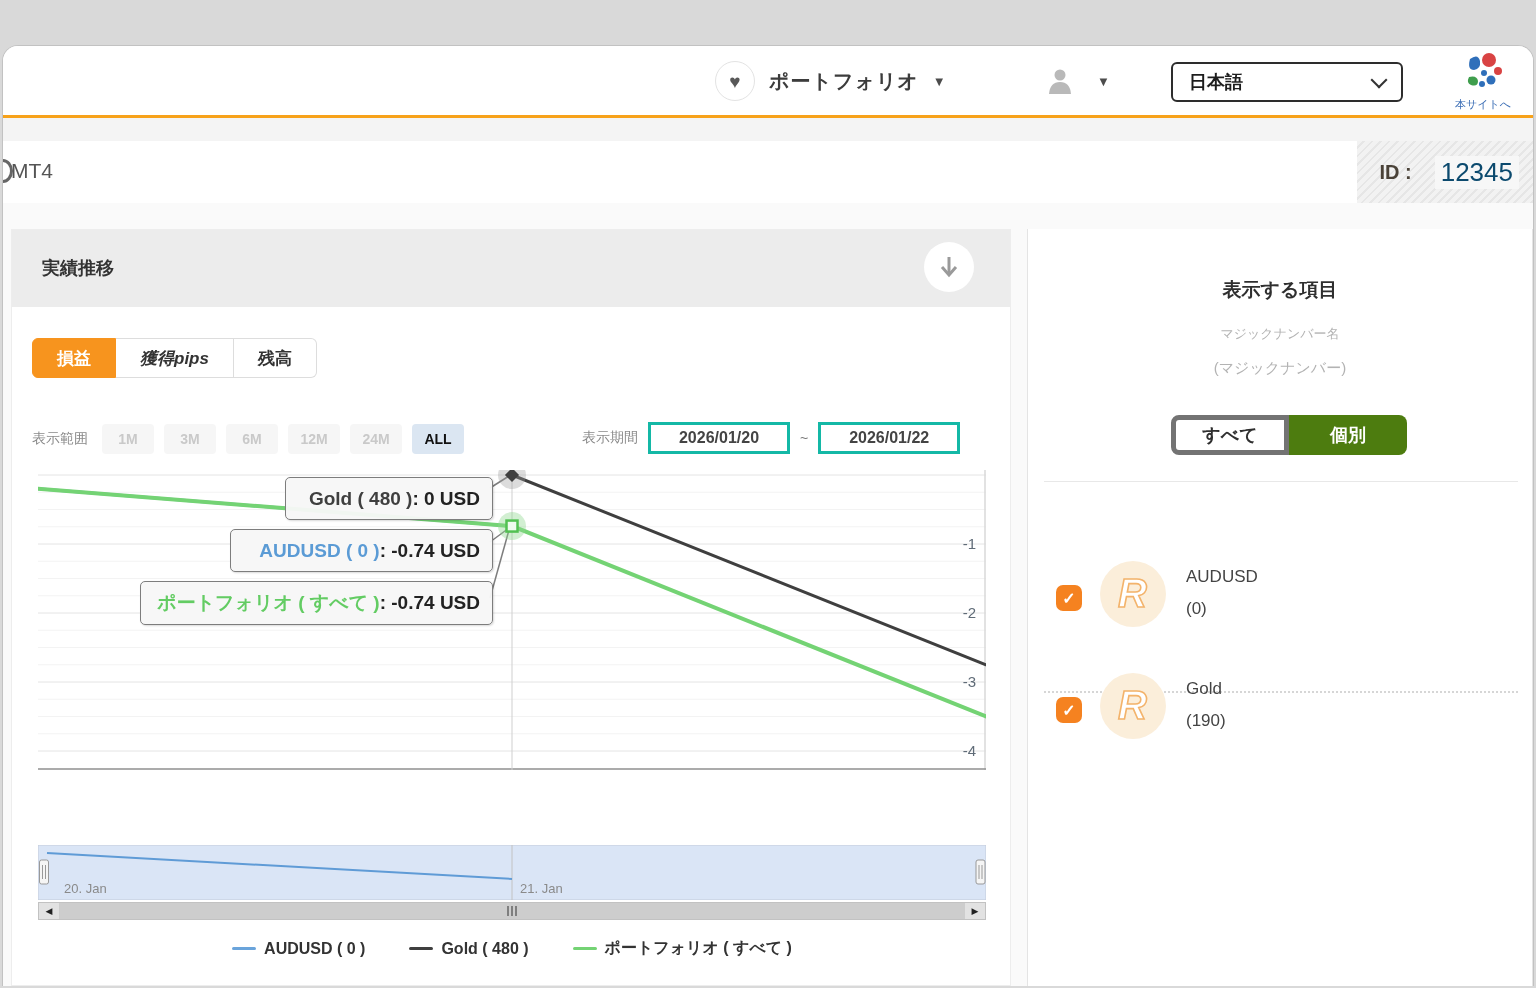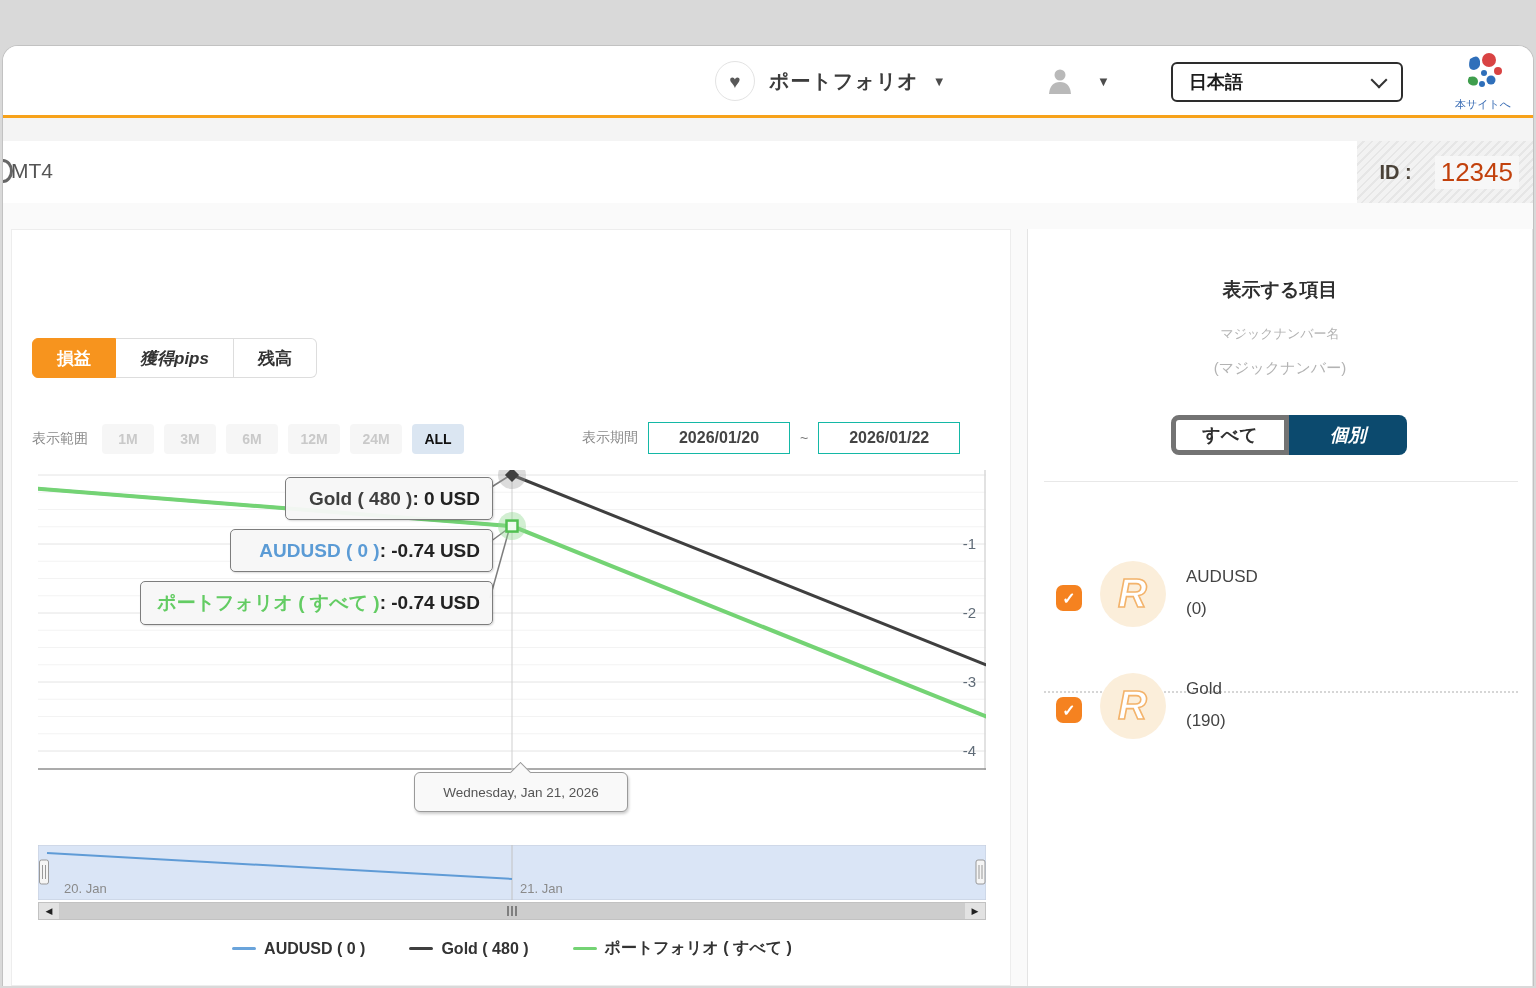--- a/index.html
+++ b/index.html
@@ -18,41 +18,41 @@
   .chev{width:10px;height:10px;border-right:2.5px solid #333;border-bottom:2.5px solid #333;transform:rotate(45deg);margin-top:-5px;}
   .site-logo{position:absolute;left:1448px;top:5px;width:64px;text-align:center;}
   .site-logo-label{font-size:11px;color:#3a6db5;margin-top:0px;white-space:nowrap;}
   
   .substrip{position:absolute;left:0;top:72px;width:100%;height:23px;background:#f4f4f4;}
   .crumbbar{position:absolute;left:0;top:95px;width:100%;height:62px;background:#ffffff;}
   .crumb-title{position:absolute;left:8px;top:18px;font-size:21px;color:#555;}
   .crumb-cut{position:absolute;left:-10px;top:18px;width:20px;height:24px;border:3px solid #666;border-radius:50%;box-sizing:border-box;background:#fff;}
   .idbox{position:absolute;right:0;top:0;width:176px;height:62px;background:repeating-linear-gradient(135deg,#f2f2f2 0 4px,#e6e6e6 4px 6px);display:flex;align-items:center;justify-content:flex-end;padding-right:14px;box-sizing:border-box;gap:23px;}
   .id-label{font-size:20px;font-weight:bold;color:#4a4238;}
-  .id-value{font-size:26px;color:#c2410c;background:#f7f7f7;padding:1px 6px;}
+  .id-value{font-size:26px;color:#0c4a6e;background:#f7f7f7;padding:1px 6px;}
   
   .card-left{position:absolute;left:8px;top:183px;width:1000px;height:757px;background:#fff;border:1px solid #ededed;box-sizing:border-box;}
   .card-right{position:absolute;left:1024px;top:183px;width:506px;height:757px;background:#fff;border-left:1px solid #e4e4e4;border-right:1px solid #e4e4e4;box-sizing:border-box;}
   .panel-head{position:absolute;left:0;top:0;width:100%;height:77px;background:#ececec;}
   .panel-title{position:absolute;left:30px;top:26px;font-size:18px;font-weight:bold;color:#333;}
   .dl-btn{position:absolute;left:912px;top:12px;width:50px;height:50px;border-radius:50%;background:#fff;display:flex;align-items:center;justify-content:center;}
   
   .tabs{position:absolute;left:20px;top:108px;display:flex;}
   .tab{height:40px;display:flex;align-items:center;justify-content:center;font-size:17px;font-weight:bold;box-sizing:border-box;background:#fff;border:1px solid #ddd;color:#333;padding:0 24px;}
   .tab.active{background:#f7941e;color:#fff;border-color:#f7941e;border-radius:6px 0 0 6px;}
   .tab.last{border-radius:0 6px 6px 0;border-left:none;}
   .tab.mid{border-left:none;font-style:italic;}
   
   .range-row{position:absolute;left:20px;top:194px;display:flex;align-items:center;gap:10px;}
   .range-label{font-size:14px;color:#8a8a8a;margin-right:4px;}
   .rbtn{height:30px;min-width:40px;padding:0 6px;border-radius:4px;background:#f6f6f6;color:#c9c9c9;font-size:14px;font-weight:bold;display:flex;align-items:center;justify-content:center;}
   .rbtn.active{background:#dbe6f2;color:#111;}
   .period-row{position:absolute;left:570px;top:192px;display:flex;align-items:center;gap:10px;}
   .period-label{font-size:14px;color:#8a8a8a;}
-  .pinput{width:142px;height:32px;border:1px solid #14b8a6;background:#fff;font-size:16px;font-weight:bold;color:#444;text-align:center;font-family:"Liberation Sans",sans-serif;box-sizing:border-box;}
+  .pinput{width:142px;height:32px;border:3px solid #14b8a6;background:#fff;font-size:16px;font-weight:bold;color:#444;text-align:center;font-family:"Liberation Sans",sans-serif;box-sizing:border-box;}
   .tilde{font-size:14px;color:#777;}
   
   .chart-wrap{position:absolute;left:26px;top:240px;width:948px;height:300px;}
   .tooltip-box{position:absolute;background:rgba(247,247,247,.96);border:1px solid #7d7d7d;border-radius:5px;box-shadow:1px 1px 2px rgba(0,0,0,.15);display:flex;align-items:center;justify-content:flex-end;padding:0 12px;box-sizing:border-box;font-size:19px;font-weight:bold;color:#222;white-space:nowrap;z-index:5;}
   .xaxis-labels{position:absolute;left:26px;top:548px;width:948px;font-size:13.5px;color:#666;}
   .date-tip{position:absolute;left:376px;top:302px;width:212px;height:38px;background:#f9f9f9;border:1px solid #9a9a9a;border-radius:6px;box-shadow:1px 2px 3px rgba(0,0,0,.2);display:flex;align-items:center;justify-content:center;font-size:13.5px;color:#555;z-index:6;}
   .date-tip:before{content:"";position:absolute;top:-8px;left:98px;width:14px;height:14px;background:#f9f9f9;border-left:1px solid #9a9a9a;border-top:1px solid #9a9a9a;transform:rotate(45deg);}
   .nav-wrap{position:absolute;left:26px;top:615px;width:948px;height:55px;}
   .scrollbar{position:absolute;left:26px;top:672px;width:948px;height:18px;background:#cdcdcd;border:1px solid #c2c2c2;box-sizing:border-box;}
   .sb-arrow{position:absolute;top:0;width:20px;height:16px;background:#e2e2e2;display:flex;align-items:center;justify-content:center;font-size:9px;color:#222;}
@@ -61,21 +61,21 @@
   .legend-row{position:absolute;left:0;top:708px;width:1000px;display:flex;justify-content:center;gap:44px;align-items:center;}
   .legend-item{display:flex;align-items:center;gap:8px;font-size:16px;font-weight:bold;color:#333;}
   .legend-dash{width:24px;height:3px;border-radius:2px;display:block;}
   
   .sb-title{position:absolute;left:0;top:48px;width:100%;text-align:center;font-size:19px;font-weight:bold;color:#2f2f2f;}
   .sb-sub1{position:absolute;left:0;top:96px;width:100%;text-align:center;font-size:13px;color:#b3b3b3;}
   .sb-sub2{position:absolute;left:0;top:130px;width:100%;text-align:center;font-size:15px;color:#b3b3b3;}
   .sb-toggle{position:absolute;left:143px;top:186px;display:flex;}
   .tg{width:118px;height:40px;display:flex;align-items:center;justify-content:center;font-size:18px;font-weight:bold;box-sizing:border-box;}
   .tg.off{background:#fff;border:5px solid #737373;border-radius:8px 0 0 8px;color:#2f2f2f;}
-  .tg.on{background:#0c4a6e;color:#fff;border-radius:0 8px 8px 0;font-style:italic;}
+  .tg.on{background:#4d7c0f;color:#fff;border-radius:0 8px 8px 0;}
   .sb-divider{position:absolute;left:16px;top:252px;width:474px;border-top:1px solid #e8e8e8;}
   .sb-item{position:absolute;left:0;width:100%;height:100px;}
   .cb{position:absolute;left:28px;top:28px;width:26px;height:26px;background:#f58220;border-radius:7px;display:flex;align-items:center;justify-content:center;color:#fff;font-size:16px;font-weight:bold;}
   .avatar{position:absolute;left:72px;top:4px;width:66px;height:66px;border-radius:50%;background:#fbeeda;display:flex;align-items:center;justify-content:center;overflow:hidden;}
   .item-name{position:absolute;left:158px;top:10px;font-size:17px;color:#444;}
   .item-num{position:absolute;left:158px;top:42px;font-size:17px;color:#444;}
   .dotted{position:absolute;left:16px;top:462px;width:474px;border-top:2px dotted #d6d6d6;}
 </style>
 </head>
 <body>
@@ -120,20 +120,29 @@
   <div class="crumbbar">
     <div class="crumb-cut"></div>
     <div class="crumb-title">MT4</div>
     <div class="idbox">
       <span class="id-label">ID :</span>
       <span class="id-value">12345</span>
     </div>
   </div>
 
   <div class="card-left">
+    <div class="panel-head">
+      <span class="panel-title">実績推移</span>
+      <span class="dl-btn">
+        <svg width="22" height="24" viewBox="0 0 22 24">
+          <line x1="11" y1="2" x2="11" y2="18" stroke="#9a9a9a" stroke-width="3"></line>
+          <polyline points="4,12 11,20 18,12" fill="none" stroke="#9a9a9a" stroke-width="3"></polyline>
+        </svg>
+      </span>
+    </div>
 
     <div class="tabs">
       <div class="tab active">損益</div>
       <div class="tab mid">獲得pips</div>
       <div class="tab last">残高</div>
     </div>
 
     <div class="range-row">
       <span class="range-label">表示範囲</span>
       <span class="rbtn">1M</span>
@@ -193,21 +202,20 @@
           <span>: 0 USD</span>
       </div>
       <div class="tooltip-box" style="left:192px;top:59px;width:263px;height:43px;">
         <span id="tt1n" style="color: rgb(91, 155, 213);">AUDUSD ( 0 )</span>
           <span>: -0.74 USD</span>
       </div>
       <div class="tooltip-box" style="left:102px;top:111px;width:353px;height:44px;">
         <span id="tt2n" style="color: rgb(99, 204, 99);">ポートフォリオ ( すべて )</span>
           <span>: -0.74 USD</span>
       </div>
-      <div class="date-tip">Wednesday, Jan 21, 2026</div>
     </div>
 
 
     <div class="nav-wrap">
       <svg id="nav-svg" width="948" height="55">
           <rect x="0" y="0" width="948" height="55" fill="#d4e1f5" fill-opacity="0.85" stroke="#c3cbda"></rect>
           <line x1="474" y1="0" x2="474" y2="55" stroke="#c2c2c2"></line>
           <polyline points="9,8 474,33.92" fill="none" stroke="#5f9bd6" stroke-width="2"></polyline>
           <rect x="1.5" y="15" width="9" height="24" rx="2" fill="#f5f5f5" stroke="#999"></rect>
           <line x1="4.5" y1="20" x2="4.5" y2="34" stroke="#999"></line>

